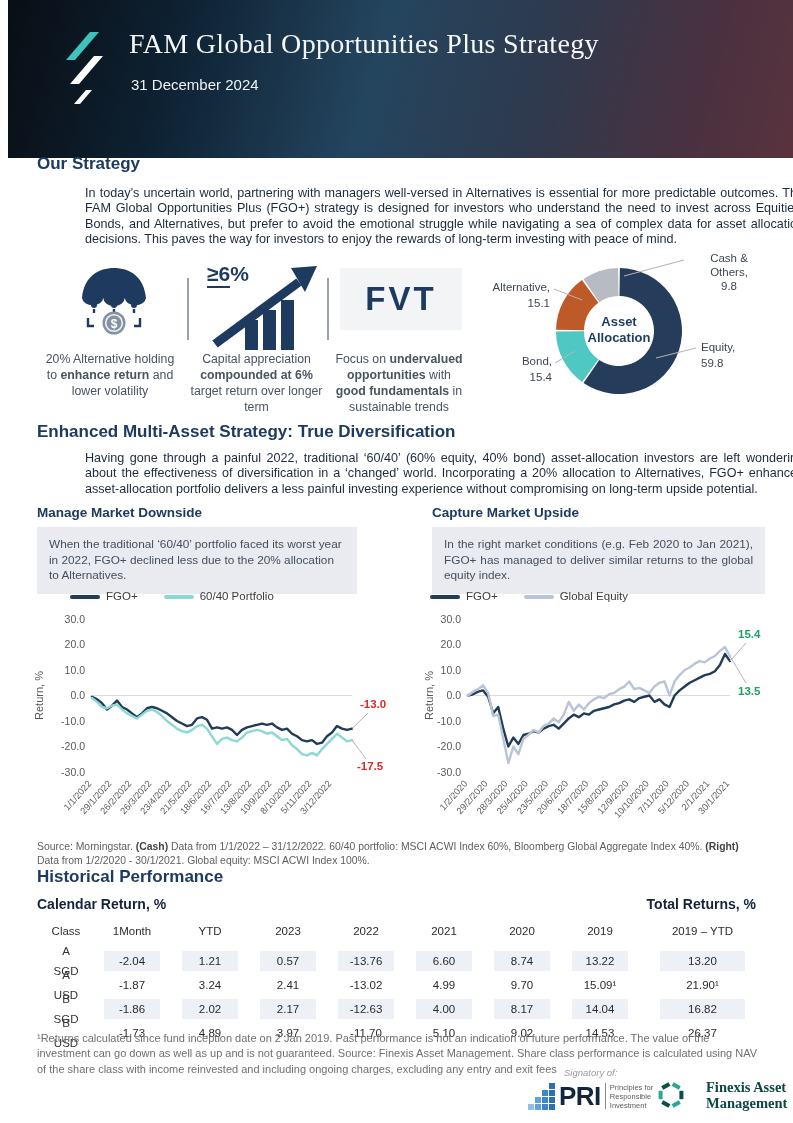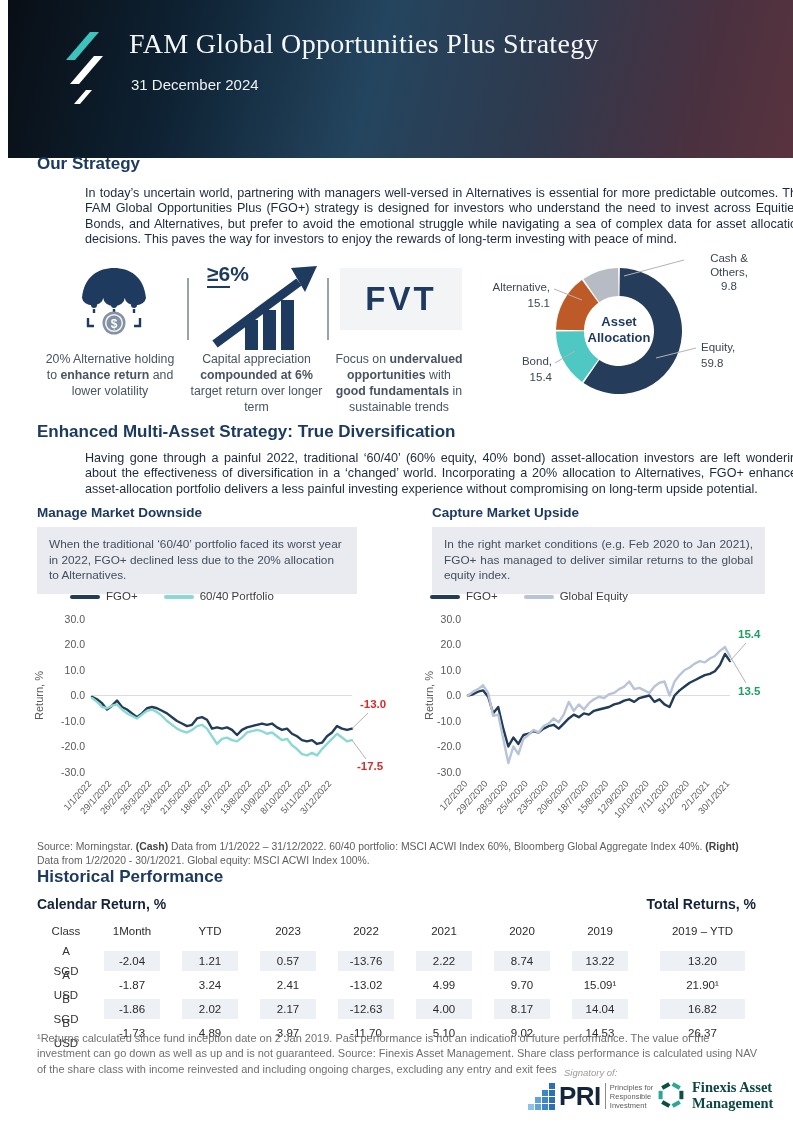--- a/index.html
+++ b/index.html
@@ -48,21 +48,21 @@
   .srcnote{position:absolute;left:37px;top:840px;width:719px;font-size:10.4px;line-height:1.35;color:#5e5e5e;}
   .srcnote b{color:#444;}
   .footnote{position:absolute;left:37px;top:1031px;width:722px;font-size:11px;line-height:1.4;color:#6f6f6f;}
   .signatory{position:absolute;left:564px;top:1067px;font-size:9.5px;font-style:italic;color:#9a9a9a;}
   .pri{position:absolute;left:528px;top:1081px;display:flex;align-items:center;}
   .pri-acr{font-size:26px;font-weight:bold;color:#14263e;letter-spacing:-.5px;margin:0 4px 0 3px;line-height:1;}
   .pri-div{width:1px;height:26px;background:#8a8a8a;margin-right:4px;}
   .pri-tag{font-size:7.5px;line-height:1.2;color:#5c5c5c;}
   .fnx{position:absolute;left:653px;top:1077px;display:flex;align-items:center;}
   .fnx-name{font-family:"Liberation Serif",serif;font-size:14.5px;font-weight:bold;
-            color:#0d4643;line-height:1.12;margin-left:3px;}
+            color:#0d4643;line-height:1.12;margin-left:17px;}
   svg text{font-family:"Liberation Sans",sans-serif;}
 </style>
 </head>
 <body>
 
 <div class="page">
 
   <div class="hdr">
     <svg class="hdr-logo" width="46" height="78" viewBox="0 0 46 78">
       <polygon points="2,34 26,6 35,6 11,34" fill="#3ec2bc"></polygon>
@@ -257,21 +257,21 @@
           <div class="cell">
             <span>1.21</span>
           </div>
           <div class="cell">
             <span>0.57</span>
           </div>
           <div class="cell">
             <span>-13.76</span>
           </div>
           <div class="cell">
-            <span>2.22</span>
+            <span>6.60</span>
           </div>
           <div class="cell">
             <span>8.74</span>
           </div>
           <div class="cell">
             <span>13.22</span>
           </div>
           <i></i>
           <div class="cell">
             <span>13.20</span>

